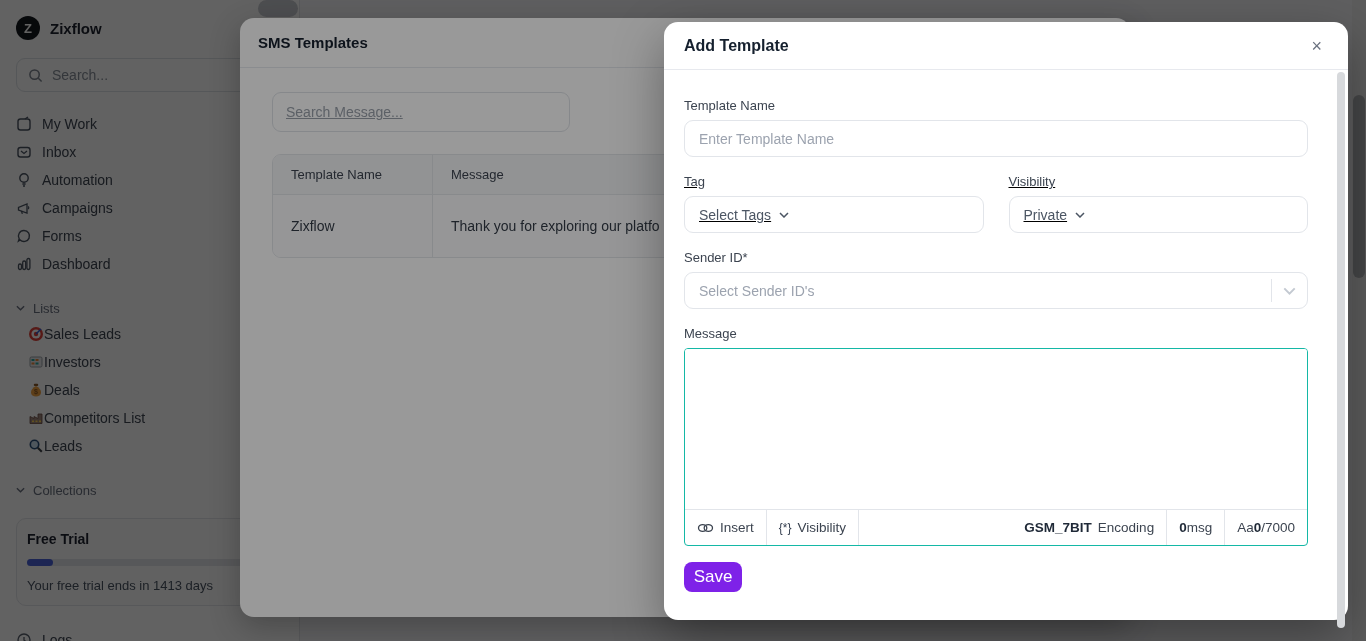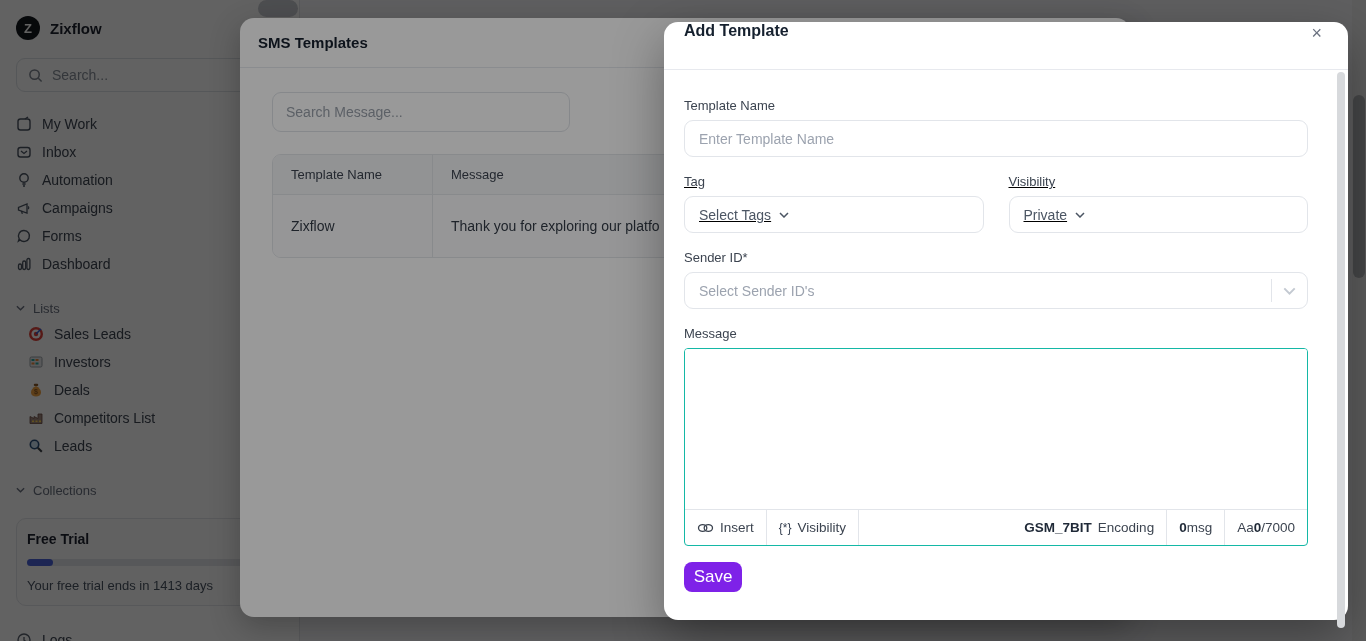--- a/index.html
+++ b/index.html
@@ -15,21 +15,21 @@
     font-size:13px; font-weight:bold; display:flex; align-items:center; justify-content:center; }
   .brand-name { font-size:15px; font-weight:700; color:#1f2430; }
   .search-box { display:flex; align-items:center; gap:9px; height:34px; width:272px;
     border:1px solid #dfe3e8; border-radius:9px; padding:0 11px; color:#8a919c; font-size:14px; }
   .nav { margin-top:18px; }
   .nav-item { display:flex; align-items:center; gap:10px; height:28px; color:#3f4754;
     font-size:14px; cursor:pointer; }
   .nav-item svg { flex:0 0 auto; }
   .sect { display:flex; align-items:center; gap:8px; height:24px; margin-top:18px;
     color:#6b7280; font-size:13px; }
-  .list-item { display:flex; align-items:center; gap:10px; height:28px; padding-left:12px;
+  .list-item { display:flex; align-items:center; gap:0; height:28px; padding-left:12px;
     color:#3f4754; font-size:14px; }
   .trial-card { width:276px; border:1px solid #e5e7eb; background:#fdfdfe; border-radius:10px;
     padding:12px 10px 12px 10px; margin-top:16px; }
   .trial-title { font-size:14px; font-weight:700; color:#1f2430; }
   .trial-track { position:relative; height:7px; border-radius:4px; background:#e5e7eb;
     margin:12px 0 12px 0; width:100%; }
   .trial-fill { position:absolute; left:0; top:0; height:7px; width:26px; border-radius:4px; }
   .trial-note { font-size:13px; color:#4b5563; }
   .side-foot { margin-top:20px; }
   .bg-btn { position:absolute; left:258px; top:0px; width:40px; height:17px;
@@ -43,35 +43,35 @@
   .overlay2 { position:absolute; inset:0; z-index:30; background:rgba(0,0,0,0.40); }
 
   
   .sms-dialog { position:absolute; z-index:20; left:240px; top:18px; width:890px; height:599px;
     background:#fff; border-radius:14px; box-shadow:0 10px 30px rgba(0,0,0,0.25); overflow:hidden; }
   .sms-header { height:50px; display:flex; align-items:center; padding:0 18px;
     border-bottom:1px solid #e7e9ee; }
   .sms-title { font-size:15px; font-weight:700; color:#17202e; }
   .sms-body { padding:24px 32px; }
   .sms-search { width:298px; height:40px; border:1px solid #dfe3e8; border-radius:9px;
-    display:flex; align-items:center; padding:17px 13px; color:#9aa1ab; font-size:14px; }
+    display:flex; align-items:center; padding:17px 13px; color:#9aa1ab; font-size:14px;text-decoration:underline; }
   .sms-table { margin-top:22px; width:820px; border:1px solid #e3e6ea; border-radius:9px;
     overflow:hidden; }
   .sms-thead { display:flex; height:40px; background:#f4f5f7; border-bottom:1px solid #e3e6ea; }
   .sms-th { display:flex; align-items:center; padding:0 18px; font-size:13px; color:#3c4450; }
   .sms-row { display:flex; height:62px; background:#fbfbfc; }
   .sms-td { display:flex; align-items:center; padding:0 18px; font-size:14px; color:#333b47;
     white-space:nowrap; overflow:hidden; }
   .col-name { width:160px; border-right:1px solid #e3e6ea; }
   .col-msg { flex:1; }
 
   
   .modal { position:absolute; z-index:40; left:664px; top:22px; width:684px; height:598px;
     background:#fff; border-radius:14px; box-shadow:0 18px 50px rgba(0,0,0,0.35); }
-  .modal-header { height:48px; display:flex; align-items:flex-start; justify-content:space-between;
+  .modal-header { height:48px; display:flex; align-items:center; justify-content:space-between;
     padding:0 20px; border-bottom:1px solid #e7e9ee; }
   .modal-title { font-size:16px; font-weight:700; color:#15202e; }
   .modal-close { font-size:18px; color:#6b7280; cursor:pointer; line-height:1; padding:2px 6px; }
   .modal-body { padding:14px 20px 0 20px; width:664px; }
   .f-label { font-size:13px; color:#3c4450; margin-bottom:7px; }
   .f-input { height:37px; border:1px solid #e2e5ea; border-radius:9px; display:flex;
     align-items:center; padding:0 14px; font-size:14px; color:#9ca3af; background:#fff; }
   .f-group { margin-top:17px; }
   .two-col { display:flex; gap:25px; margin-top:17px; }
   .two-col > div { flex:1;text-decoration:underline; }

